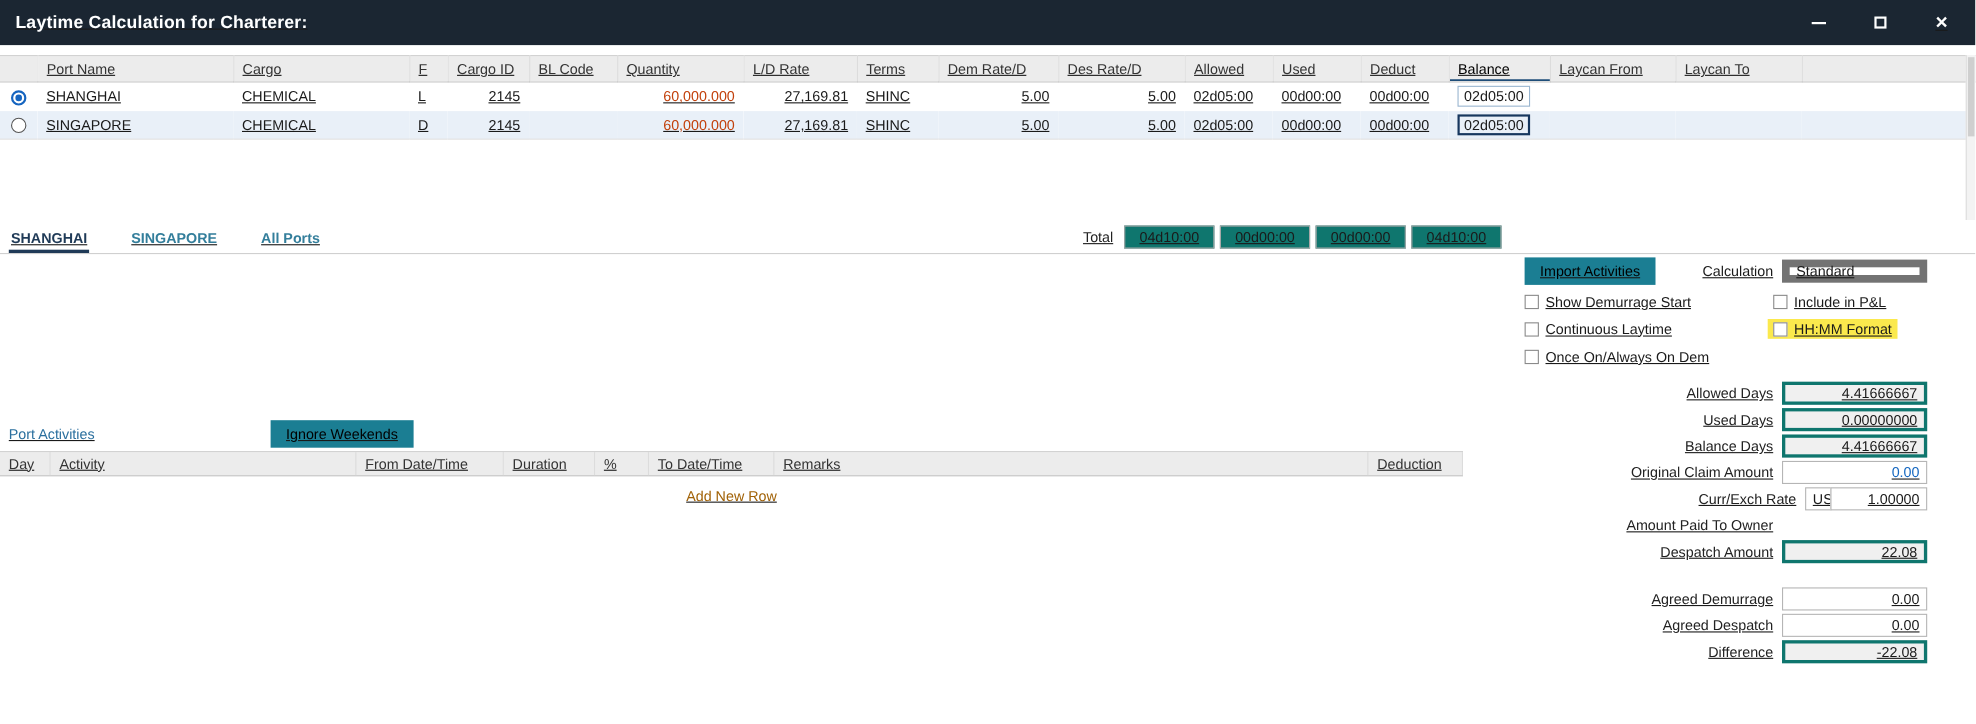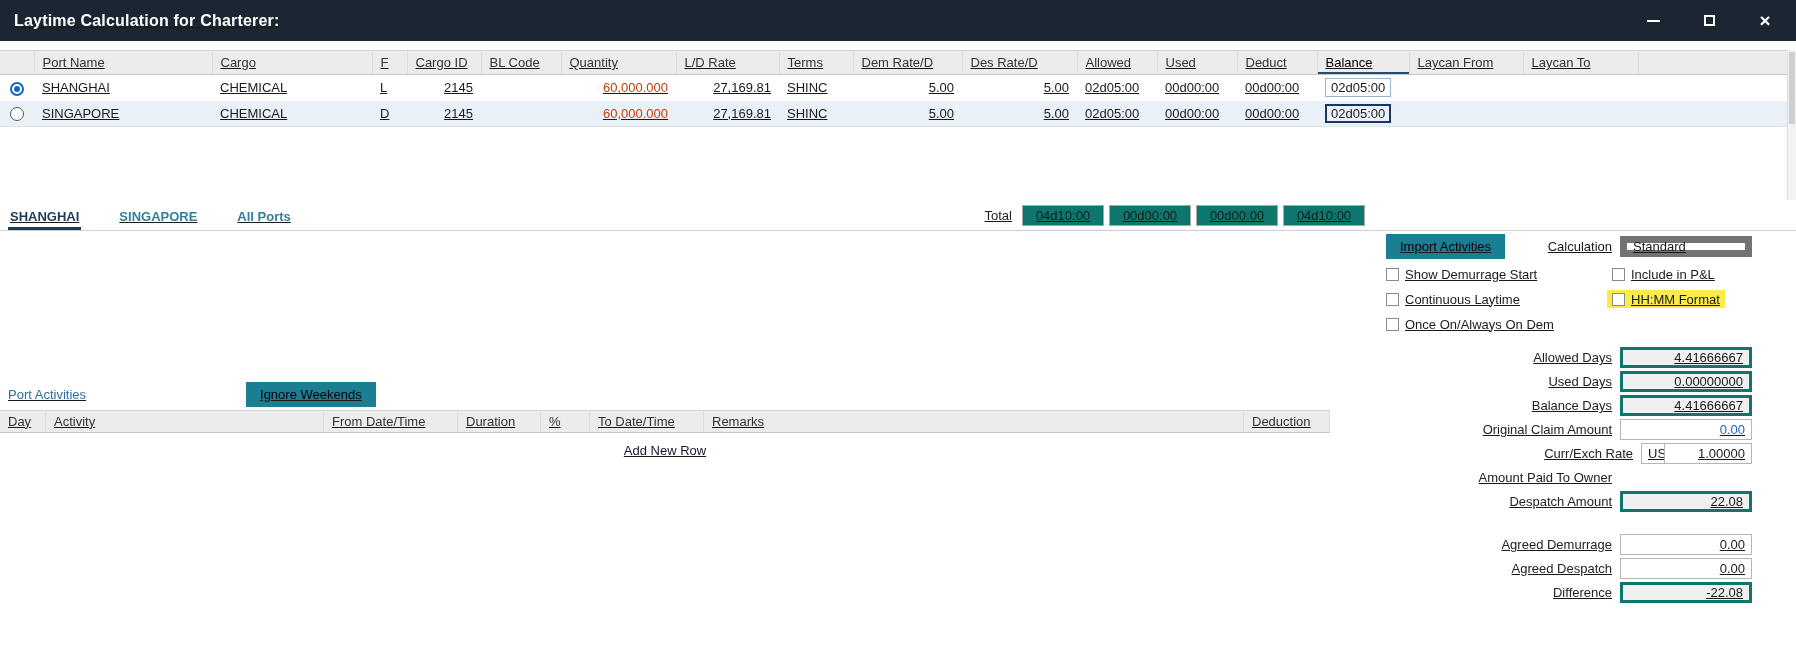--- a/index.html
+++ b/index.html
@@ -55,21 +55,21 @@
   .left { width:1330px; flex:none; }
   .pa-row { display:flex; align-items:center; height:30px; padding-left:8px; }
   .pa-label { color:#2a6f9e; }
   .btn-teal { background:#1b7e93; color:#000000; border:none; padding:5px 14px; font-size:13px; cursor:pointer; font-family:"Liberation Sans", sans-serif; white-space:nowrap; }
   .pa-row .btn-teal { margin-left:160px; }
   .act-header { display:flex; background:#ececec; border-top:1px solid #d2d2d2; border-bottom:1px solid #c6c6c6; height:23px; color:#333; width:1330px; }
   .act-col { padding:0 8px; border-right:1px solid #dcdcdc; display:flex; align-items:center; overflow:hidden; white-space:nowrap; }
   .ac-day{width:46px;} .ac-activity{width:278px;} .ac-from{width:134px;} .ac-duration{width:83px;}
   .ac-pct{width:49px;} .ac-to{width:114px;} .ac-remarks{width:540px;} .ac-deduction{width:86px;}
   .act-body { width:1330px; padding-top:10px; text-align:center; }
-  .link-blue { color:#0f172a; cursor:pointer; }
+  .link-blue { color:#a16207; cursor:pointer; }
 
   
   .right { flex:1; padding:0 44px 0 56px; }
   .rp-top { display:flex; align-items:center; height:30px; }
   .calc-label { margin-left:auto; margin-right:8px; }
   .calc-box { width:132px; height:21px; border:7px solid #737373; background:#fff; display:flex; align-items:center; padding:0 6px; cursor:pointer; }
   .cb-grid { display:grid; grid-template-columns:1fr 140px; row-gap:7px; margin-top:4px; }
   .cb-item { display:flex; align-items:center; gap:6px; height:18px; cursor:pointer; white-space:nowrap; }
   .cb-box { width:13px; height:13px; border:1px solid #8a8a8a; background:#fff; flex:none; }
   .cb-item.highlighted { background:#fbe94d; padding:0 5px; margin-left:-5px; width:fit-content; }

